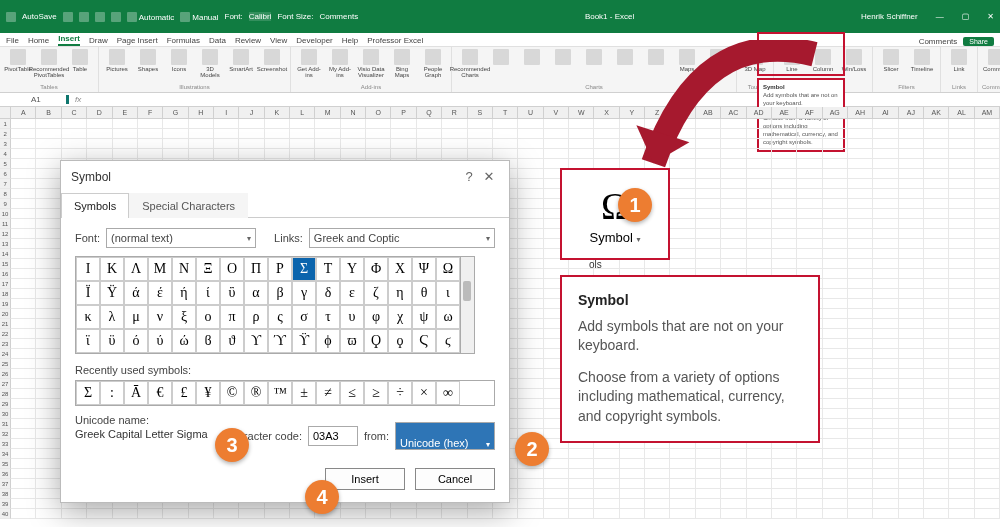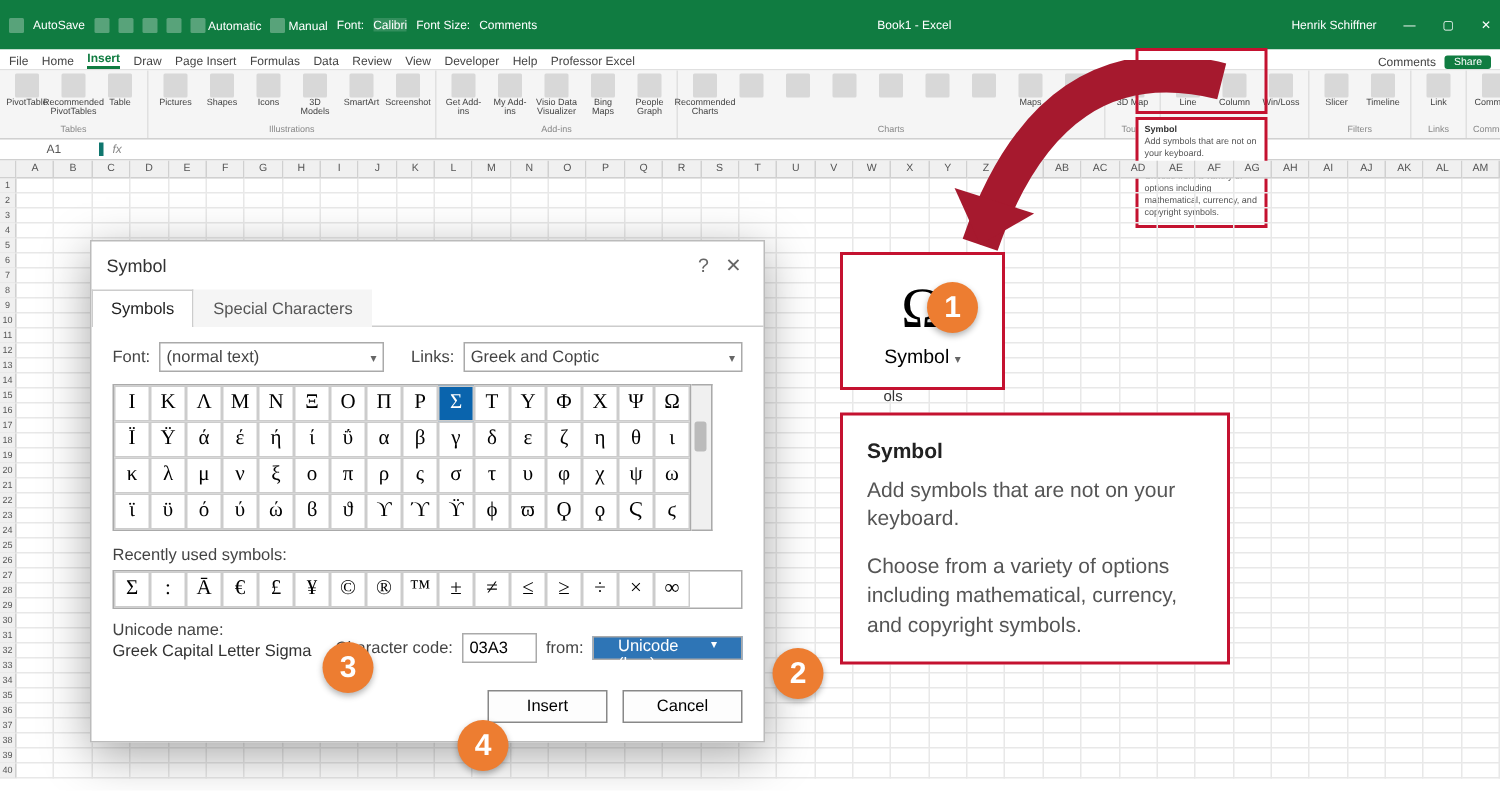--- a/index.html
+++ b/index.html
@@ -70,21 +70,21 @@
   .charscroll .thumb { position:absolute; top:24px; left:2px; width:8px; height:20px; background:#bbb; border-radius:2px; }
 
   .recentlabel { font-size:11px; color:#444; margin:10px 0 4px; }
   .recentgrid { display:grid; grid-template-columns:repeat(16, 24px); grid-auto-rows:24px; border:1px solid #aaa; }
 
   .unameblock { margin-top:8px; font-size:11px; color:#444; }
   .unameblock .uv { color:#333; margin-top:2px; }
 
   .coderow { display:flex; align-items:center; gap:6px; margin-top:-18px; justify-content:flex-end; font-size:11px; color:#444; }
   .codein { width:50px; height:20px; border:1px solid #aaa; padding:0 4px; font-size:11px; }
-  .fromsel { width:100px; height:16px; border:1px solid #aaa; background:#cde6f7; padding:0 16px; font-size:11px; display:flex; align-items:flex-start; justify-content:space-between; }
+  .fromsel { width:100px; height:28px; border:1px solid #aaa; background:#cde6f7; padding:0 4px; font-size:11px; display:flex; align-items:flex-end; justify-content:space-between; }
   .fromsel.sel { background:#2e75b6; color:#fff; }
 
   .dbuttons { display:flex; justify-content:flex-end; gap:10px; padding:8px 14px 12px; }
   .dbtn { width:80px; height:22px; border:1px solid #888; background:#fdfdfd; font-size:11px; cursor:pointer; }
 
   
   .badge { position:absolute; width:34px; height:34px; border-radius:50%; background:#ed7d31; color:#fff; font-weight:700; font-size:20px; display:flex; align-items:center; justify-content:center; box-shadow:0 2px 4px rgba(0,0,0,0.3); z-index:50;}
 
   
   .big-symbol { position:absolute; left:560px; top:168px; width:110px; height:92px; border:2px solid #c41230; background:#fff; display:flex; flex-direction:column; align-items:center; justify-content:center; }

